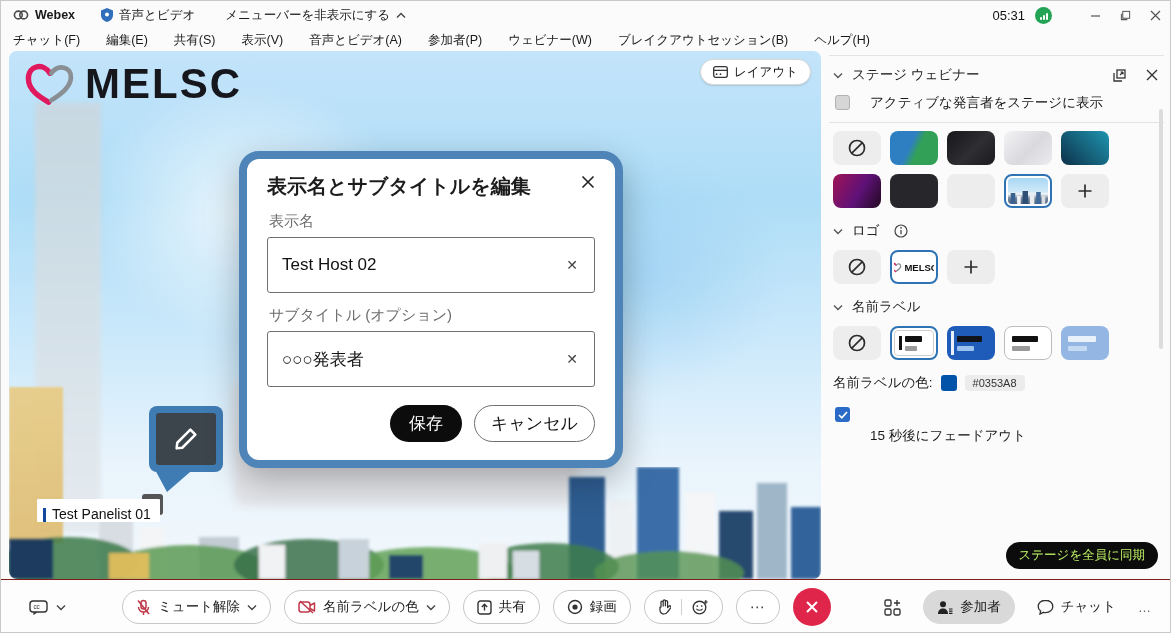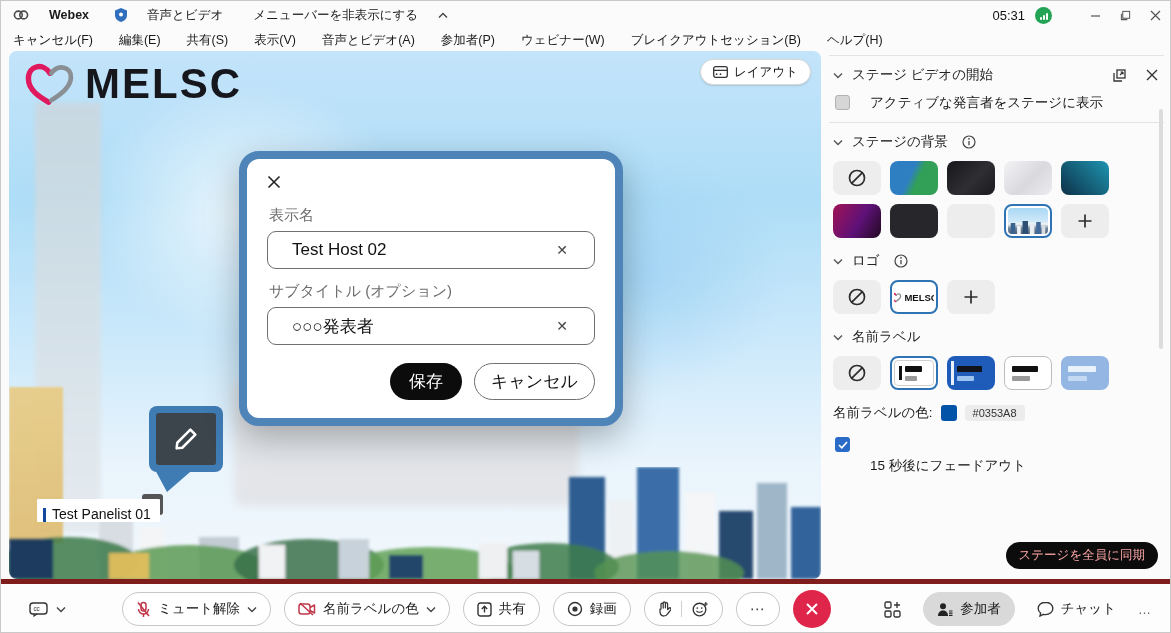--- a/index.html
+++ b/index.html
@@ -1,21 +1,21 @@
 <!DOCTYPE html>
 <html><head>
 <meta charset="utf-8">
 <style>
   * { margin:0; padding:0; box-sizing:border-box; }
   html,body { width:1171px; height:633px; font-family:"Liberation Sans", sans-serif; background:#e9e9e9; }
   #window { position:relative; width:1171px; height:633px; background:#fbfbfc; border:1px solid #c9c9c9; overflow:hidden; }
 
   
   #titlebar { position:absolute; top:0; left:0; right:0; height:28px; background:#fbfbfc; display:flex; align-items:center; font-size:12.5px; color:#1a1a1a; }
-  .tb-group { display:flex; align-items:center; gap:20px; }
+  .tb-group { display:flex; align-items:center; gap:6px; }
   #titlebar .brand { margin-left:12px; font-weight:bold; }
   #titlebar .info { margin-left:26px; }
   #titlebar .hidebar { margin-left:30px; }
   #titlebar .spacer { flex:1; }
   #titlebar .time { font-size:13px; color:#111; margin-right:10px; }
   .signal-badge { width:17px; height:17px; border-radius:50%; background:#23a455; display:flex; align-items:flex-end; justify-content:center; gap:1px; padding-bottom:4px; margin-right:28px; }
   .signal-badge i { display:block; width:2px; background:#fff; border-radius:1px; }
   .signal-badge i:nth-child(1){height:3px;} .signal-badge i:nth-child(2){height:5px;} .signal-badge i:nth-child(3){height:7px;}
   .winbtn { width:30px; height:24px; display:flex; align-items:center; justify-content:center; color:#555; }
   .winbtn svg { display:block; }
@@ -51,21 +51,21 @@
   
   #panelist-label { position:absolute; left:28px; top:448px; background:#fff; height:23px; display:flex; align-items:flex-end; padding:0 9px 0 6px; font-size:14px; color:#111; border-radius:1px; }
   #panelist-label .bar { width:3px; height:14px; background:#14489c; margin-right:6px; }
 
   
   #dialog { position:absolute; left:230px; top:100px; width:384px; background:#fff; border:8px solid #4e84b8; border-radius:20px; padding:14px 20px 18px 20px; box-shadow:0 12px 34px rgba(0,0,0,.28); }
   #dialog .dlg-head { display:flex; align-items:flex-start; justify-content:space-between; }
   #dialog h2 { font-size:20px; font-weight:bold; color:#1c1c1c; line-height:1.3; }
   .dlg-close { margin-top:2px; color:#222; cursor:pointer; }
   .fld-label { font-size:15px; color:#6c6c6c; margin:13px 0 6px 2px; }
-  .fld { display:flex; align-items:center; height:38px; border:1.5px solid #6f6f6f; border-radius:9px; padding:0 24px; }
+  .fld { display:flex; align-items:center; height:56px; border:1.5px solid #6f6f6f; border-radius:3px; padding:0 14px; }
   .fld input { flex:1; border:none; outline:none; font-size:17px; color:#111; font-family:"Liberation Sans",sans-serif; background:transparent; }
   .fld .clear { color:#444; font-size:14px; padding:0 2px; cursor:pointer; }
   .dlg-actions { display:flex; justify-content:flex-end; gap:12px; margin-top:18px; }
   .btn-save { height:37px; padding:0 19px; border:none; border-radius:19px; background:#0c0c0c; color:#fff; font-size:17px; font-family:"Liberation Sans",sans-serif; }
   .btn-cancel { height:37px; padding:0 16px; border:1.5px solid #6f6f6f; border-radius:19px; background:#fff; color:#111; font-size:17px; font-family:"Liberation Sans",sans-serif; }
 
   
   #panel { position:absolute; left:828px; top:50px; width:335px; height:528px; background:#fbfbfc; font-size:13.5px; color:#1a1a1a; }
   .panel-row { display:flex; align-items:center; }
   #panel-header { height:36px; padding:0 6px 0 2px; }
@@ -82,30 +82,30 @@
   .checkbox.on { background:#2a6bc8; color:#fff; display:flex; align-items:center; justify-content:center; font-size:11px; }
   .swatch-grid { display:flex; flex-wrap:wrap; gap:9px; padding:4px 2px 8px 4px; max-width:300px; }
   .swatch { width:48px; height:34px; border-radius:8px; position:relative; display:flex; align-items:center; justify-content:center; color:#2c2c2c; overflow:hidden; cursor:pointer; }
   .swatch.sel { border:2px solid #2e74b5; background:#fff; padding:2px; }
   .swatch-inner { width:100%; height:100%; border-radius:4px; overflow:hidden; display:flex; align-items:center; justify-content:center; }
   .mini-logo { display:flex; align-items:center; gap:2px; font-size:9.5px; font-weight:bold; color:#111; }
   .color-row { gap:8px; padding:6px 0 4px 4px; }
   .color-chip-sq { width:16px; height:16px; border-radius:3px; }
   .color-chip-hex { background:#ececec; border-radius:4px; font-size:11px; color:#333; padding:2px 8px; }
   .sync-lines { line-height:1.45; }
-  #sync-btn { position:absolute; right:6px; bottom:10px; height:27px; padding:0 13px; background:#0c0c0c; color:#fca5a5; border:none; border-radius:15px; font-size:12.5px; font-family:"Liberation Sans",sans-serif; }
+  #sync-btn { position:absolute; right:6px; bottom:10px; height:27px; padding:0 13px; background:#0c0c0c; color:#bef264; border:none; border-radius:15px; font-size:12.5px; font-family:"Liberation Sans",sans-serif; }
   #panel-scrollbar { position:absolute; right:1px; top:58px; width:4px; height:240px; background:#dcdcdc; border-radius:2px; }
 
   
   .nl-thumb { width:100%; height:100%; border-radius:5px; position:relative; }
   .nl-bars { position:absolute; inset:0; display:flex; flex-direction:column; justify-content:center; gap:4px; padding:0 7px; }
   .nl-bar { height:6px; border-radius:1px; }
 
   
-  #toolbar { position:absolute; left:0; right:0; top:578px; height:55px; background:#fdfdfd; border-top:5px solid #7f1d1d; display:flex; align-items:center; }
+  #toolbar { position:absolute; left:0; right:0; top:578px; height:55px; background:#fdfdfd; border-top:1px solid #7f1d1d; display:flex; align-items:center; }
   .pill { height:34px; border:1px solid #c7c7c7; border-radius:18px; background:#fff; display:flex; align-items:center; gap:7px; padding:0 13px; font-size:13.5px; color:#1a1a1a; }
   .pill .chev { color:#444; display:flex; }
   .tool-group { display:flex; align-items:center; gap:13px; }
   .red { color:#c0394b; }
   .circle-btn { width:44px; height:34px; border:1px solid #c7c7c7; border-radius:18px; background:#fff; display:flex; align-items:center; justify-content:center; color:#333; font-size:15px; }
   #leave-btn { width:38px; height:38px; border-radius:50%; background:#e0254a; border:none; display:flex; align-items:center; justify-content:center; }
   .pill.active { background:#d9d9d9; border-color:#d9d9d9; }
   .plain-btn { display:flex; align-items:center; gap:7px; font-size:13.5px; color:#1a1a1a; background:none; border:none; font-family:"Liberation Sans",sans-serif; }
   .dots { font-size:15px; letter-spacing:1px; color:#444; }
 </style>
@@ -154,21 +154,21 @@
         </svg>
       </span>
     <span class="winbtn">
         <svg width="11" height="11" viewBox="0 0 11 11">
           <path d="M1 1 L10 10 M10 1 L1 10" stroke="#555" stroke-width="1.2"></path>
         </svg>
       </span>
   </div>
 
   <div id="menubar">
-    <span class="menu-item">キャンセル(F)</span>
+    <span class="menu-item">チャット(F)</span>
     <span class="menu-item">編集(E)</span>
     <span class="menu-item">共有(S)</span>
     <span class="menu-item">表示(V)</span>
     <span class="menu-item">音声とビデオ(A)</span>
     <span class="menu-item">参加者(P)</span>
     <span class="menu-item">ウェビナー(W)</span>
     <span class="menu-item">ブレイクアウトセッション(B)</span>
     <span class="menu-item">ヘルプ(H)</span>
   </div>
 
@@ -246,20 +246,21 @@
       </div>
     </div>
 
     <div id="panelist-label">
       <span class="bar"></span>
       <span>Test Panelist 01</span>
     </div>
 
     <div id="dialog">
       <div class="dlg-head">
+        <h2>表示名とサブタイトルを編集</h2>
         <span class="dlg-close">
           <svg width="14" height="14" viewBox="0 0 14 14">
               <path d="M1.5 1.5 L12.5 12.5 M12.5 1.5 L1.5 12.5" stroke="#222" stroke-width="1.6"></path>
             </svg>
         </span>
       </div>
       <div class="fld-label">表示名</div>
       <div class="fld">
         <input value="Test Host 02" style="">
         <span class="clear">✕</span>
@@ -278,21 +279,21 @@
 
   <div id="panel">
     <div class="divider"></div>
 
     <div class="panel-row sec-head">
       <span class="chev">
           <svg width="10" height="7" viewBox="0 0 10 7">
             <polyline points="1,1.5 5,5.5 9,1.5" fill="none" stroke="#555" stroke-width="1.4"></polyline>
           </svg>
         </span>
-      <span>ステージ ビデオの開始</span>
+      <span>ステージ ウェビナー</span>
       <span class="flex1"></span>
       <span class="icon-btn">
           <svg width="13" height="13" viewBox="0 0 13 13">
             <polyline points="1,4 1,12 9,12" fill="none" stroke="#333" stroke-width="1.3"></polyline>
             <rect x="4" y="1" width="8" height="8" fill="none" stroke="#333" stroke-width="1.3"></rect>
             <path d="M7 6 L10 3 M10 3 h-2.4 M10 3 v2.4" stroke="#333" stroke-width="1.1" fill="none"></path>
           </svg>
         </span>
       <span class="icon-btn">
           <svg width="12" height="12" viewBox="0 0 12 12">
@@ -300,35 +301,20 @@
           </svg>
         </span>
     </div>
 
     <div class="panel-row chk-row">
       <span class="checkbox off"></span>
       <span>アクティブな発言者をステージに表示</span>
     </div>
     <div class="divider"></div>
 
-    <div class="panel-row sec-head">
-      <span class="chev">
-          <svg width="10" height="7" viewBox="0 0 10 7">
-            <polyline points="1,1.5 5,5.5 9,1.5" fill="none" stroke="#555" stroke-width="1.4"></polyline>
-          </svg>
-        </span>
-      <span>ステージの背景</span>
-      <span class="icon-btn">
-          <svg width="14" height="14" viewBox="0 0 14 14">
-            <circle cx="7" cy="7" r="6" fill="none" stroke="#444" stroke-width="1.2"></circle>
-            <line x1="7" y1="6" x2="7" y2="10.3" stroke="#444" stroke-width="1.3"></line>
-            <circle cx="7" cy="3.8" r="0.9" fill="#444"></circle>
-          </svg>
-        </span>
-    </div>
 
     <div class="swatch-grid">
       <div class="swatch" style="background: rgb(237, 237, 238);">
         <svg width="20" height="20" viewBox="0 0 20 20">
             <circle cx="10" cy="10" r="7.5" fill="none" stroke="#2c2c2c" stroke-width="1.7"></circle>
             <line x1="4.8" y1="15.2" x2="15.2" y2="4.8" stroke="#2c2c2c" stroke-width="1.7"></line>
           </svg>
       </div>
       <div class="swatch" style="background: linear-gradient(115deg, rgb(46, 127, 194) 42%, rgb(51, 160, 87) 58%);"></div>
       <div class="swatch" style="background: linear-gradient(135deg, rgb(23, 23, 26), rgb(46, 46, 51) 55%, rgb(27, 27, 30));"></div>

